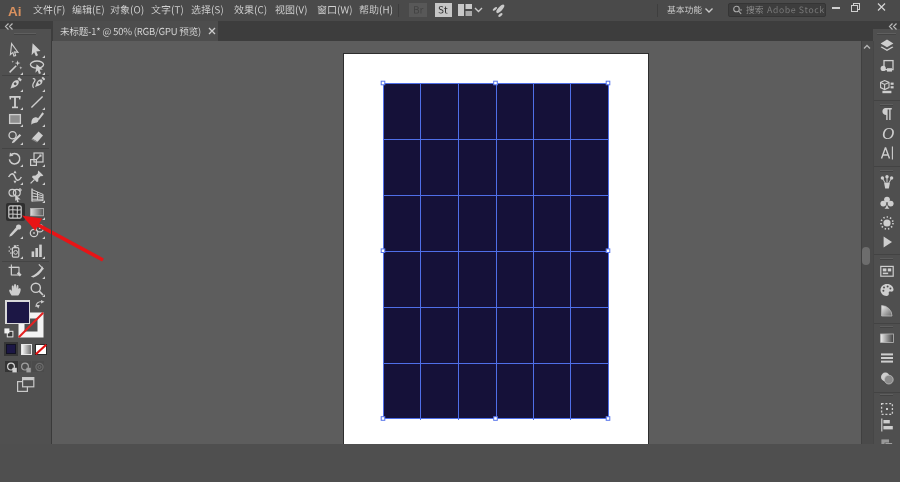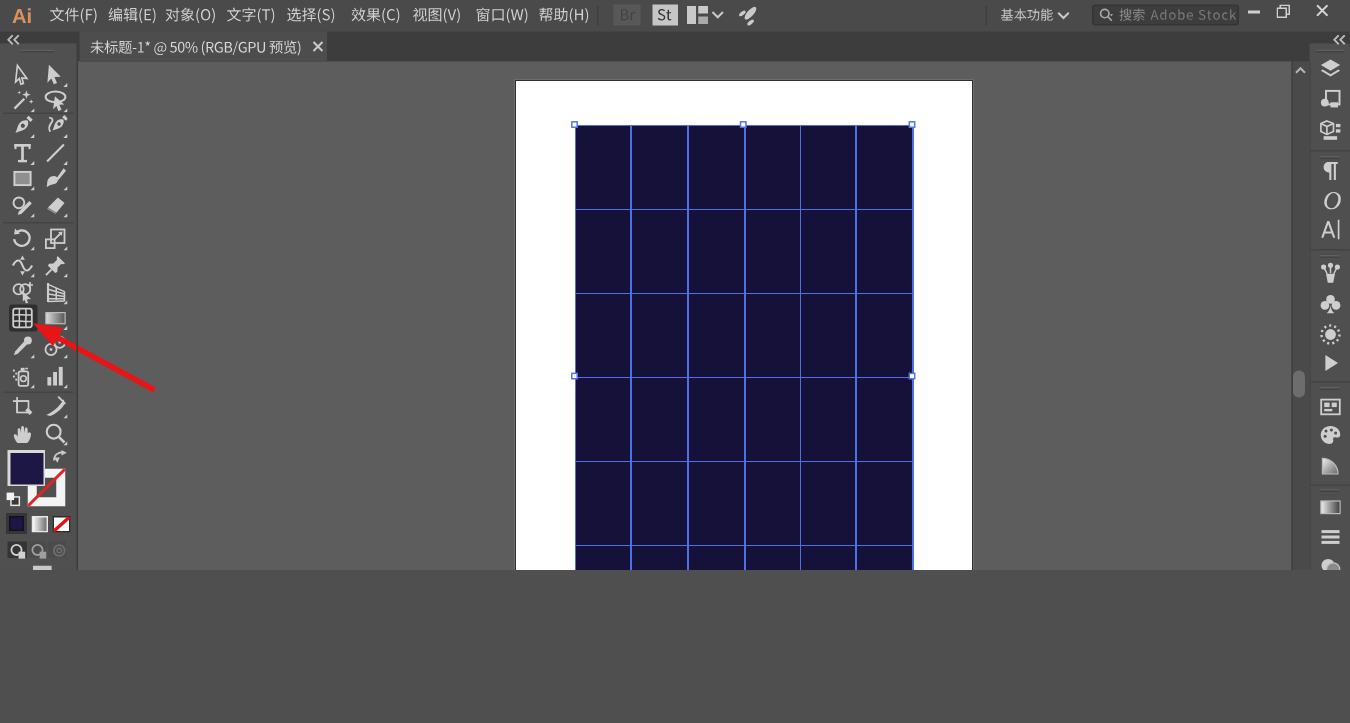--- a/index.html
+++ b/index.html
@@ -1,14 +1,14 @@
 <!DOCTYPE html>
 <html><head><meta charset="utf-8"><style>
 html,body{margin:0;padding:0;background:#4f4f4f}
-#app{position:relative;width:900px;height:380px;background:#4f4f4f;font-family:"Liberation Sans",sans-serif;overflow:hidden}
+#app{position:relative;width:900px;height:444px;background:#4f4f4f;font-family:"Liberation Sans",sans-serif;overflow:hidden}
 .a{position:absolute}
 </style></head><body>
 <div id="app">
 <div class="a" style="left:0;top:0;width:900px;height:21px;background:#4a4a4a"></div>
 <div class="a" style="left:0;top:21px;width:900px;height:20px;background:#3d3d3d"></div>
 <div class="a" style="left:0;top:29px;width:51px;height:453px;background:#505050"></div>
 <div class="a" style="left:51px;top:41px;width:810px;height:430px;background:#5d5d5d"></div>
 <div class="a" style="left:861px;top:41px;width:12px;height:430px;background:#4a4a4a;border-left:1px solid #404040;box-sizing:border-box"></div>
 <div class="a" style="left:873px;top:29px;width:27px;height:453px;background:#4f4f4f"></div>
 <div class="a" style="left:51px;top:471px;width:810px;height:11px;background:#4b4b4b"></div>

